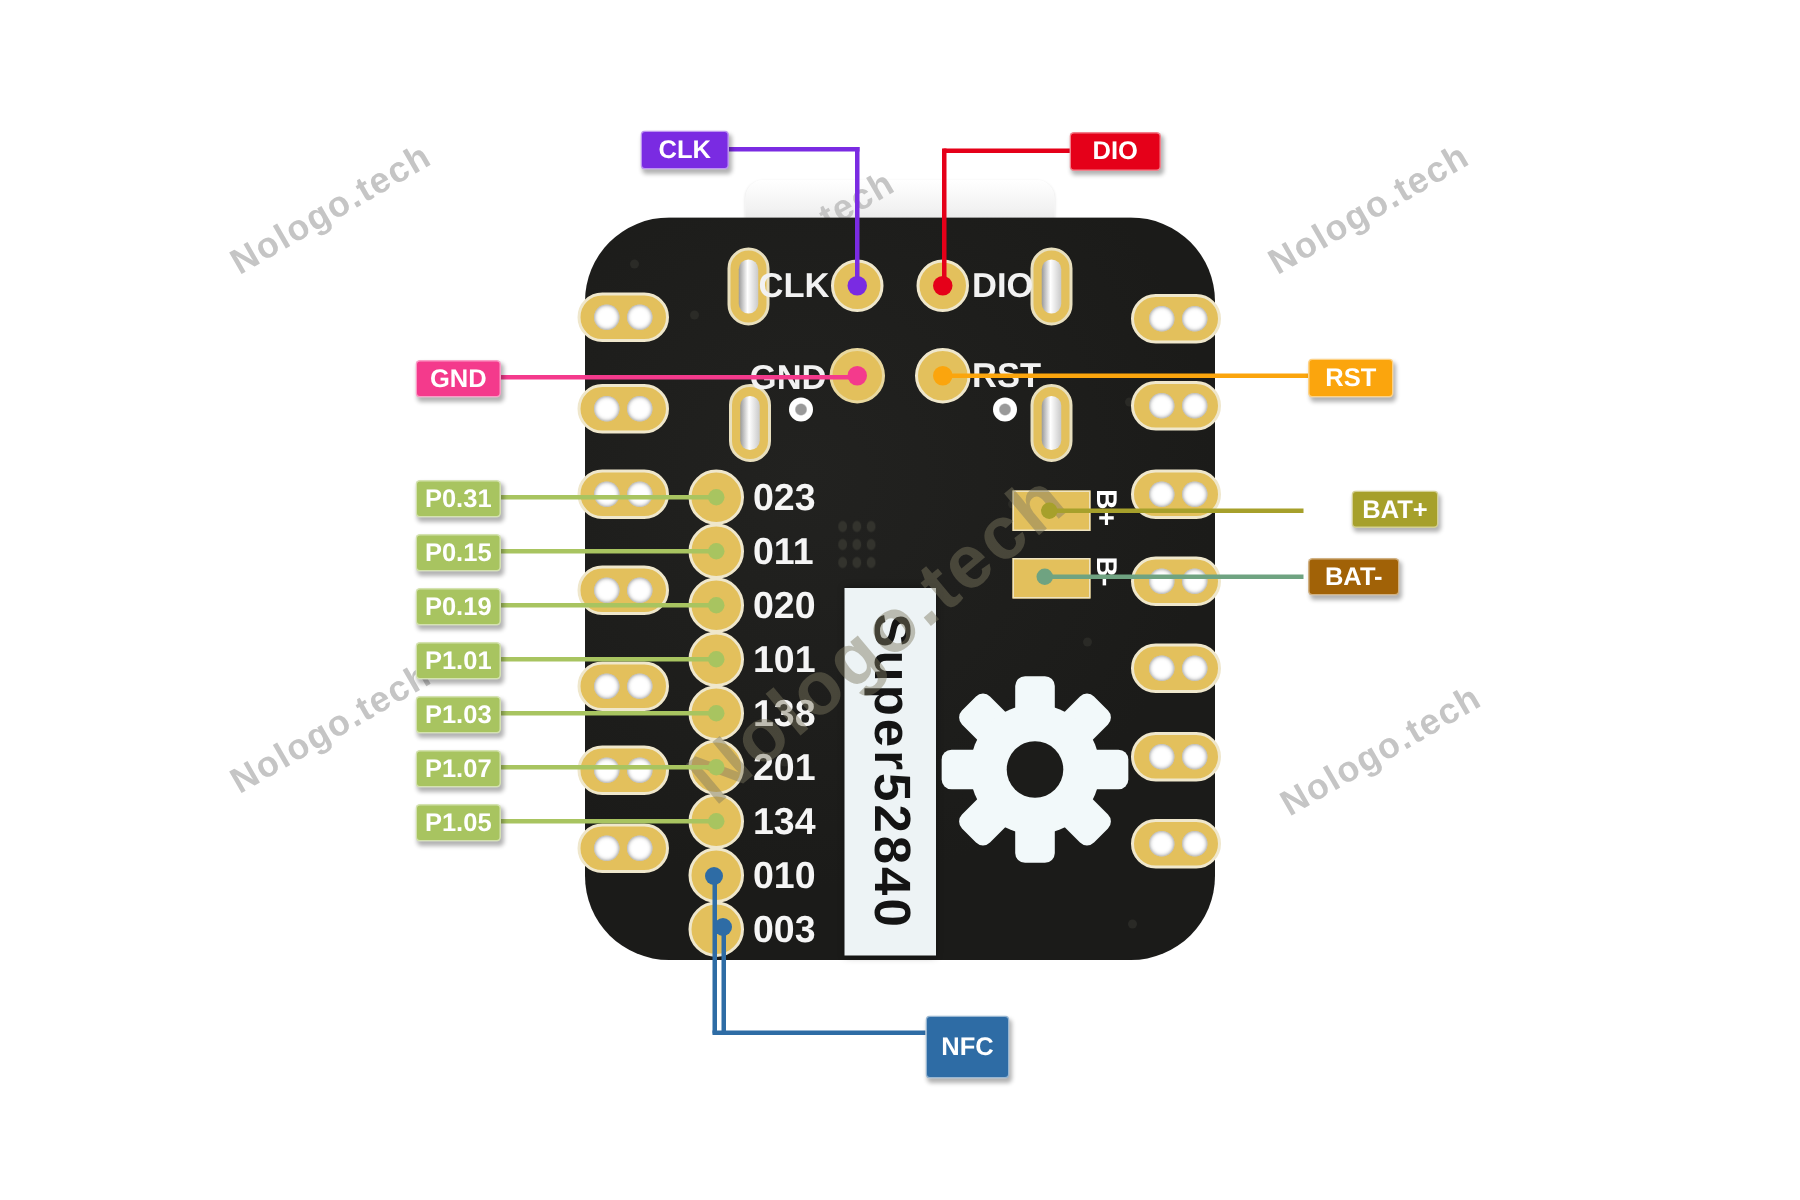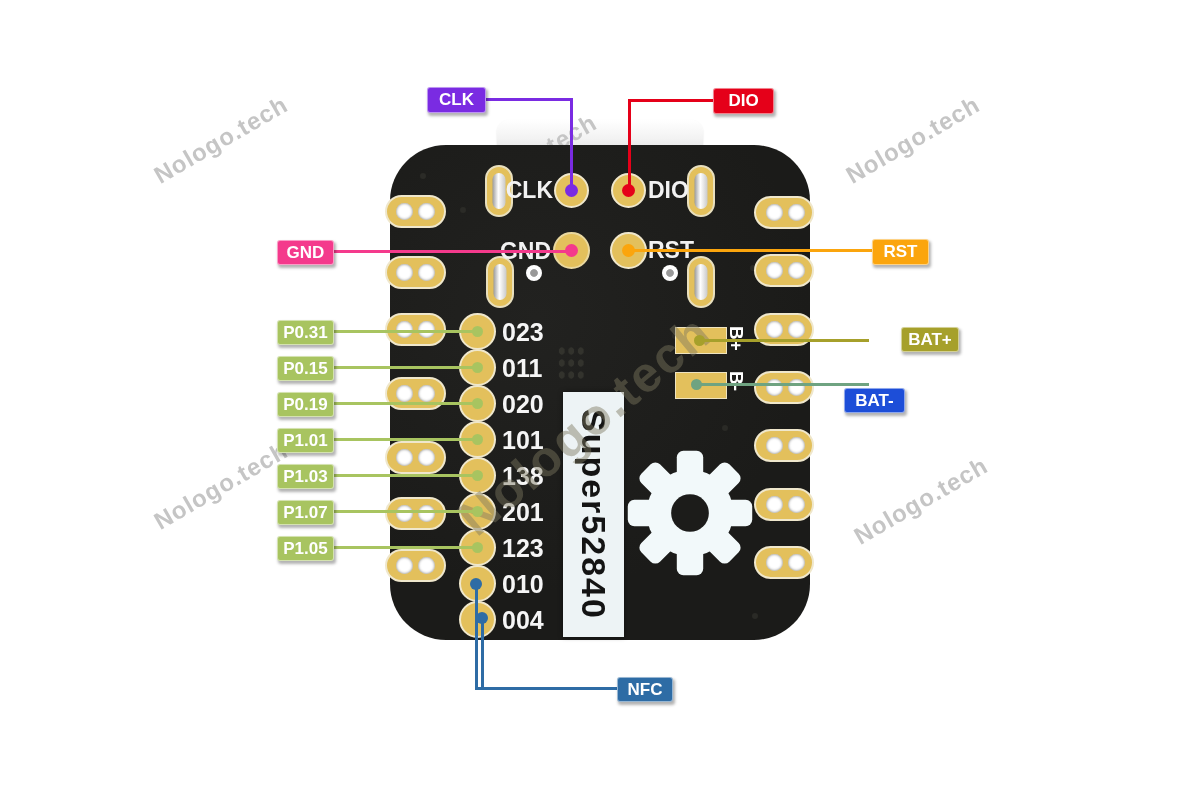--- a/index.html
+++ b/index.html
@@ -163,23 +163,23 @@
     <div class="pad" style="left:69px;top:384px;width:37px;height:37px"></div>
     <div class="pad" style="left:69px;top:420px;width:37px;height:37px"></div>
     <div class="pad" style="left:69px;top:456px;width:37px;height:37px"></div>
 
     <div class="pin-num" style="top:172px">023</div>
     <div class="pin-num" style="top:208px">011</div>
     <div class="pin-num" style="top:244px">020</div>
     <div class="pin-num" style="top:280px">101</div>
     <div class="pin-num" style="top:316px">138</div>
     <div class="pin-num" style="top:352px">201</div>
-    <div class="pin-num" style="top:388px">123</div>
+    <div class="pin-num" style="top:388px">134</div>
     <div class="pin-num" style="top:424px">010</div>
-    <div class="pin-num" style="top:460px">004</div>
+    <div class="pin-num" style="top:460px">003</div>
 
     <div class="bat-rect" style="top:182px"></div>
     <div class="bat-silk" style="top:181px">B+</div>
     <div class="bat-rect" style="top:227px"></div>
     <div class="bat-silk" style="top:226px">B-</div>
 
     <div class="label" style="background-color: rgb(237, 243, 245);">
       <span class="label-txt">Super52840</span>
     </div>
 
@@ -234,23 +234,23 @@
   <div class="dot" style="left: 472px; top: 506px; width: 11px; height: 11px; background-color: rgb(168, 196, 96);"></div>
   <div class="dot" style="left: 472px; top: 542px; width: 11px; height: 11px; background-color: rgb(168, 196, 96);"></div>
   <div class="dot" style="left: 470px; top: 578px; width: 12px; height: 12px; background-color: rgb(46, 108, 165);"></div>
   <div class="dot" style="left: 476px; top: 612px; width: 12px; height: 12px; background-color: rgb(46, 108, 165);"></div>
 
   <div class="callout" style="left: 427px; top: 87px; width: 59px; height: 26px; background-color: rgb(122, 43, 226);">CLK</div>
   <div class="callout" style="left: 713px; top: 88px; width: 61px; height: 26px; background-color: rgb(229, 0, 25);">DIO</div>
   <div class="callout" style="left: 277px; top: 240px; width: 57px; height: 25px; background-color: rgb(244, 58, 140);">GND</div>
   <div class="callout" style="left: 872px; top: 239px; width: 57px; height: 26px; background-color: rgb(251, 165, 13);">RST</div>
   <div class="callout" style="left: 869px; top: 327px; width: 58px; height: 25px; background-color: rgb(166, 160, 43); margin-left: 32px;">BAT+</div>
-  <div class="callout" style="left: 844px; top: 372px; width: 61px; height: 25px; background-color: #1d4ed8; margin-top: 16px;">BAT-</div>
+  <div class="callout" style="left: 872px; top: 372px; width: 61px; height: 25px; background-color: #a16207;">BAT-</div>
   <div class="callout" style="left: 277px; top: 320px; width: 57px; height: 25px; background-color: rgb(168, 196, 96);">P0.31</div>
   <div class="callout" style="left: 277px; top: 356px; width: 57px; height: 25px; background-color: rgb(168, 196, 96);">P0.15</div>
   <div class="callout" style="left: 277px; top: 392px; width: 57px; height: 25px; background-color: rgb(168, 196, 96);">P0.19</div>
   <div class="callout" style="left: 277px; top: 428px; width: 57px; height: 25px; background-color: rgb(168, 196, 96);">P1.01</div>
   <div class="callout" style="left: 277px; top: 464px; width: 57px; height: 25px; background-color: rgb(168, 196, 96);">P1.03</div>
   <div class="callout" style="left: 277px; top: 500px; width: 57px; height: 25px; background-color: rgb(168, 196, 96);">P1.07</div>
   <div class="callout" style="left: 277px; top: 536px; width: 57px; height: 25px; background-color: rgb(168, 196, 96);">P1.05</div>
-  <div class="callout" style="left: 617px; top: 677px; width: 56px; height: 25px; background-color: rgb(46, 108, 165);">NFC</div>
+  <div class="callout" style="left: 617px; top: 677px; width: 56px; height: 42px; background-color: rgb(46, 108, 165);">NFC</div>
 
 </div>
 
 </body></html>

